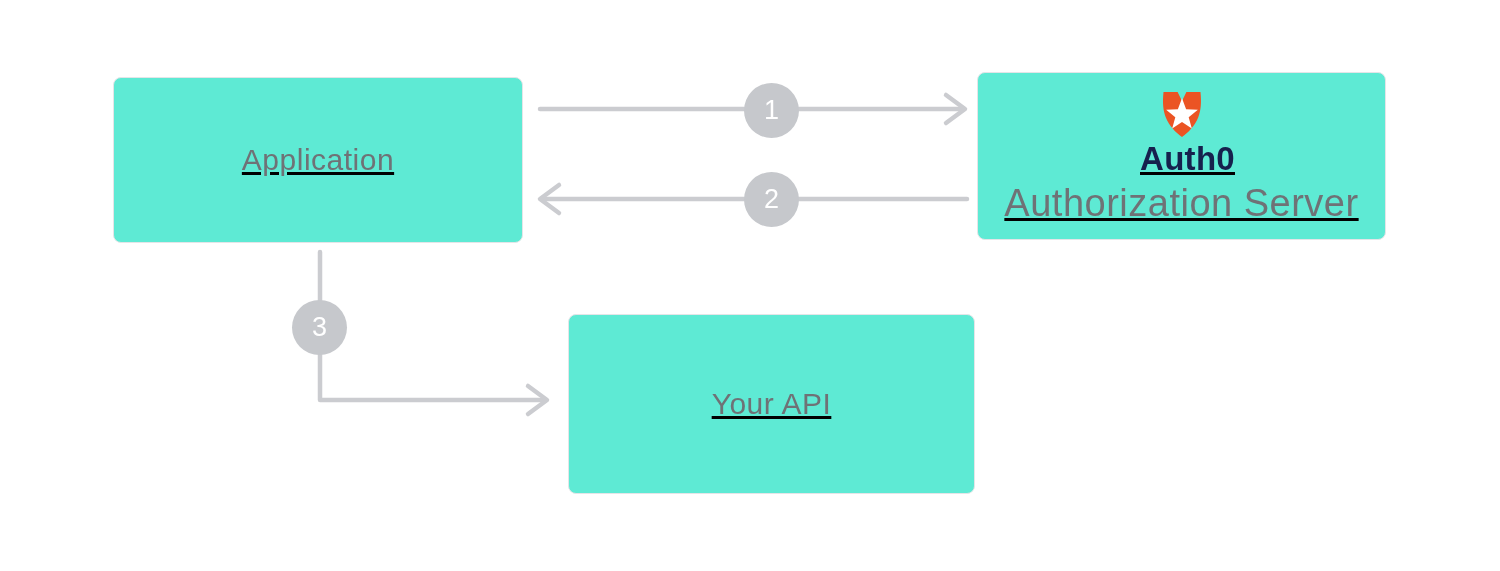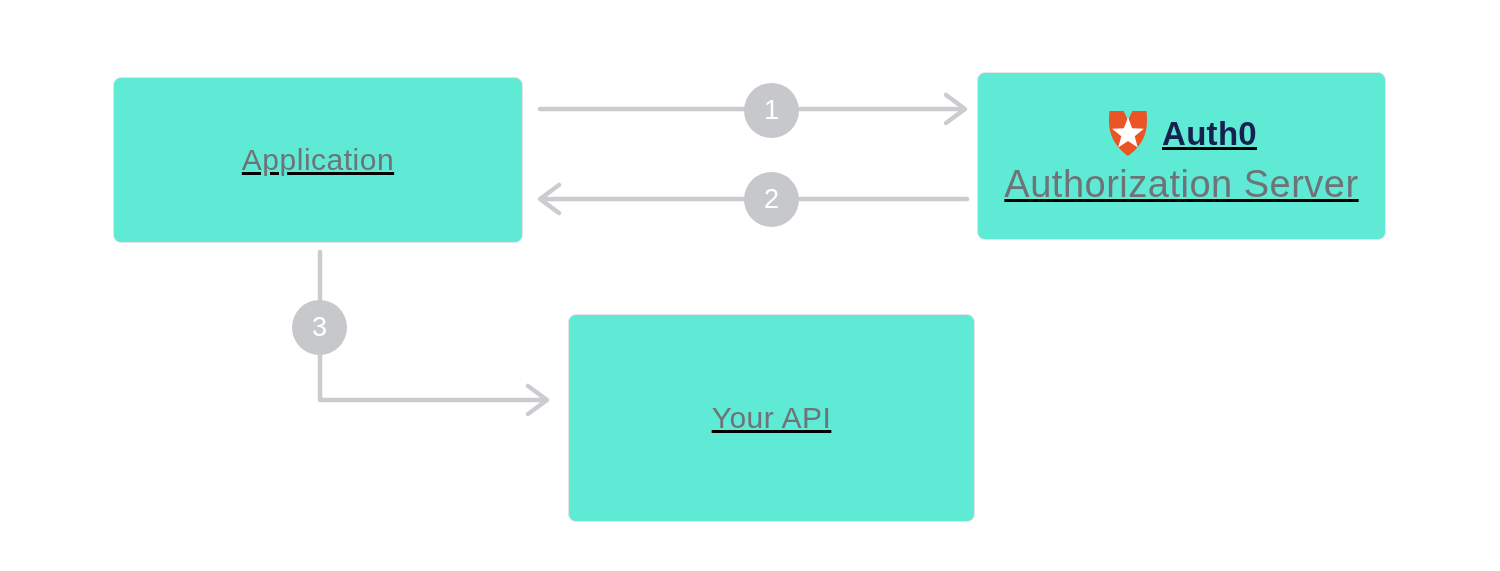--- a/index.html
+++ b/index.html
@@ -24,35 +24,36 @@
     box-sizing: border-box;
     display: flex;
     flex-direction: column;
     align-items: center;
     justify-content: center;
     text-align: center;
     text-decoration: underline;
   }
   .node-application { left: 113px; top: 77px;  width: 410px; height: 166px; }
   .node-auth       { left: 977px; top: 72px;  width: 409px; height: 168px; }
-  .node-api        { left: 568px; top: 314px; width: 407px; height: 208px; }
+  .node-api        { left: 568px; top: 314px; width: 407px; height: 180px; }
 
   .node-label {
     color: #6f7276;
     font-size: 30px;
     line-height: 44px;
     letter-spacing: 0.5px;
     white-space: nowrap;
   }
   
   .brand-row {
     display: flex;
     align-items: center;
     justify-content: center;
     margin-bottom: 5px;
+    flex-direction: column;
   }
   .brand-shield {
     width: 44px;
     height: 50px;
     display: block;
   }
   .brand-text {
     color: #16214d;
     font-size: 33px;
     font-weight: bold;

